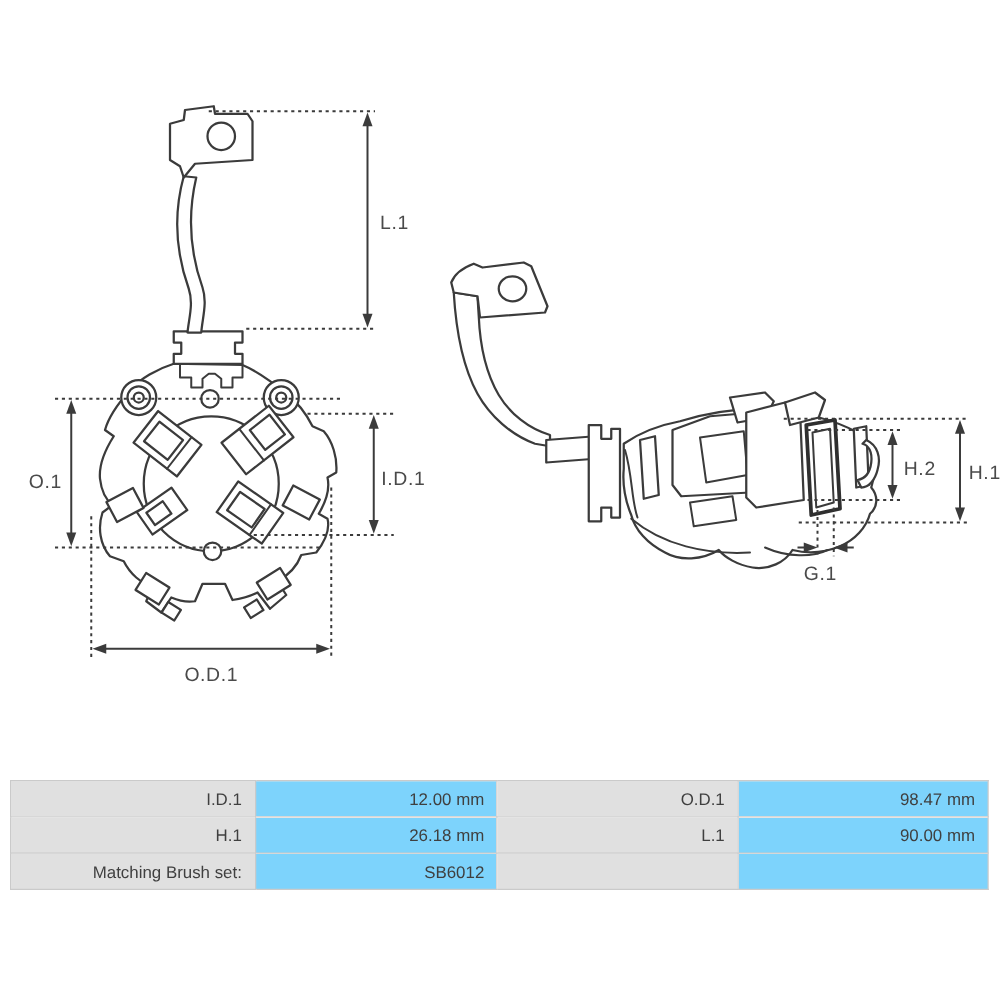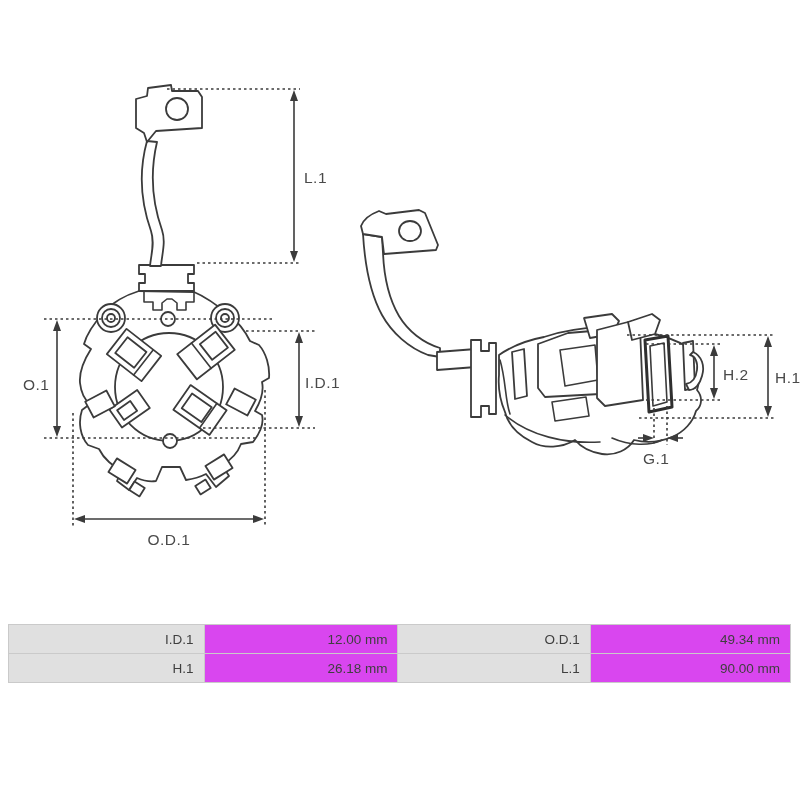--- a/index.html
+++ b/index.html
@@ -24,21 +24,21 @@
     position:absolute;left:8px;top:624px;width:783px;
     border-collapse:collapse;table-layout:fixed;
     font-size:13.5px;color:#3f3f3f;
   }
   table.spec td{
     border:1px solid #cacaca;height:28px;
     text-align:right;padding:0 10px 0 4px;
     overflow:hidden;white-space:nowrap;
   }
   td.lbl{background:#e0e0e0;}
-  td.val{background:#d946ef;margin-top:36px;}
+  td.val{background:#7dd3fc;margin-top:36px;}
 </style>
 </head>
 <body>
 
 <div class="stage">
 <svg width="800" height="610" viewBox="0 0 800 610" xmlns="http://www.w3.org/2000/svg">
 
   <g>
 
     <path class="part" d="M139,291
@@ -236,22 +236,28 @@
       <col style="width:25%">
       <col style="width:24.8%">
       <col style="width:24.6%">
       <col style="width:25.6%">
     </colgroup>
   <tbody>
     <tr>
       <td class="lbl">I.D.1</td>
       <td class="val">12.00 mm</td>
       <td class="lbl">O.D.1</td>
-      <td class="val">49.34 mm</td>
+      <td class="val">98.47 mm</td>
     </tr>
     <tr>
       <td class="lbl">H.1</td>
       <td class="val">26.18 mm</td>
       <td class="lbl">L.1</td>
       <td class="val">90.00 mm</td>
     </tr>
+    <tr>
+      <td class="lbl">Matching Brush set:</td>
+      <td class="val">SB6012</td>
+      <td class="lbl"></td>
+      <td class="val"></td>
+    </tr>
   </tbody>
 </table>
 
 </body></html>

